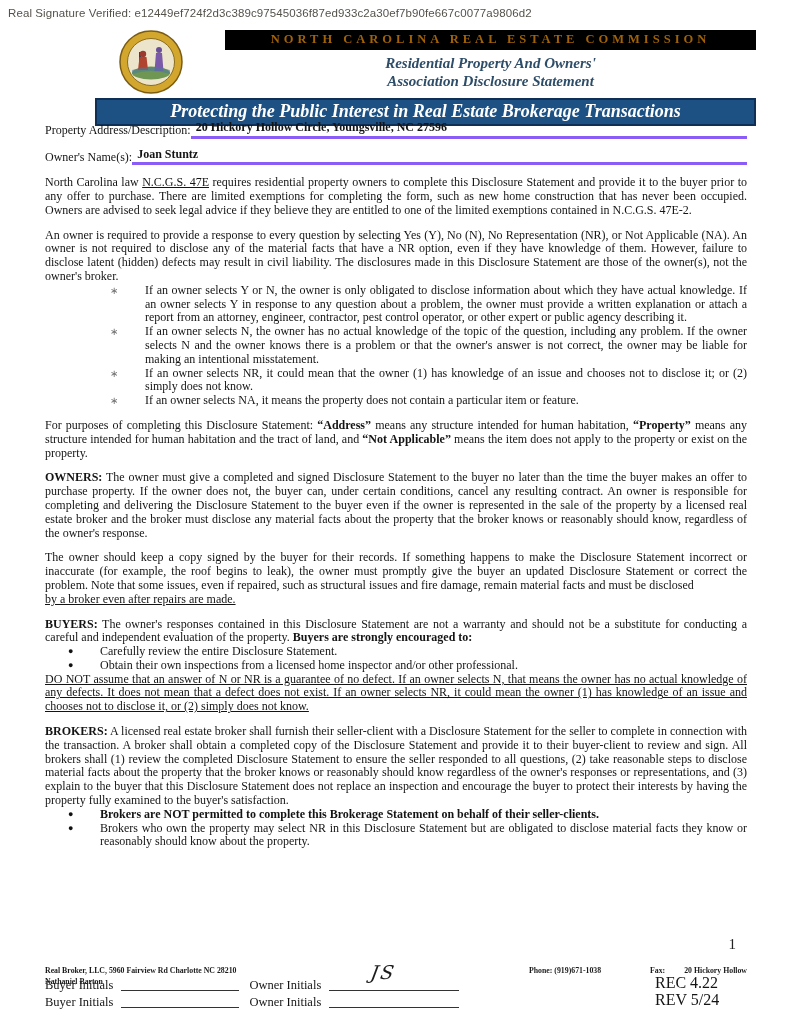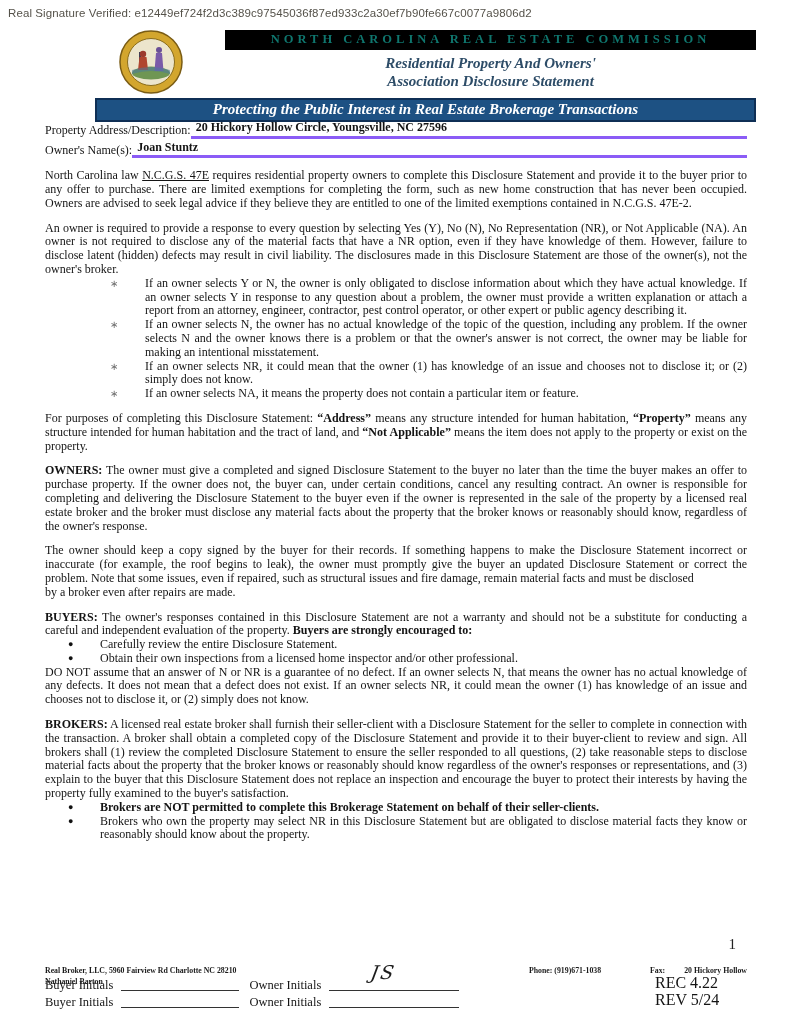--- a/index.html
+++ b/index.html
@@ -11,51 +11,51 @@
   }
   .verify {
     position:absolute; top:7px; left:8px;
     font-family:"Liberation Sans", sans-serif;
     font-size:11.5px; color:#55524a; letter-spacing:0.1px;
   }
   
   .header { position:absolute; top:30px; left:95px; width:661px; }
   .seal { position:absolute; left:24px; top:0; width:64px; height:64px; }
   .banner-black {
-    margin-left:130px; width:531px; background:#000; color:#0f766e;
+    margin-left:130px; width:531px; background:#000; color:#a16207;
     text-align:center; font-weight:bold; font-size:12.5px;
     letter-spacing:4px; padding:2px 0 3px 0;
   }
   .doc-title {
     margin-left:130px; width:531px; text-align:center;
     font-size:15px; font-weight:bold; font-style:italic;
     color:#2e4d68; line-height:1.22;
   }
   .doc-title.first { margin-top:4px; }
   .banner-blue {
     margin-top:7px; width:661px;
     background:#1d5183; border:2px solid #0f2f55;
     color:#fff; text-align:center;
-    font-size:15px; font-weight:bold; font-style:italic;
+    font-size:18px; font-weight:bold; font-style:italic;
     padding:1px 0 2px 0;
   }
   
   .content {
     position:absolute; top:120px; left:45px; width:702px;
     font-size:12px; line-height:1.15; text-align:justify;
   }
   .field-row { display:flex; align-items:flex-end; line-height:1.3; }
-  .field-row + .field-row { margin-top:1px; }
+  .field-row + .field-row { margin-top:8px; }
   .field-label { white-space:nowrap; }
   .field-value {
     flex:1; border-bottom:3px solid #8b5cf6;
     font-weight:bold; padding-left:5px;
   }
   .para { margin-top:11px; }
-  .para.tight { margin-top:0; }
+  .para.tight { margin-top:0;text-decoration:underline; }
   b.lead { font-weight:bold; }
   .uline { text-decoration:underline; }
   .sub-li { display:flex; margin-left:55px; }
   .sub-li .mark {
     width:45px; flex:0 0 45px; text-align:left; padding-left:10px;
     color:#6e6e6e; font-size:10px; line-height:13px;
   }
   .sub-li .txt { flex:1; }
   .main-li { display:flex; margin-left:20px; }
   .main-li .mark {

